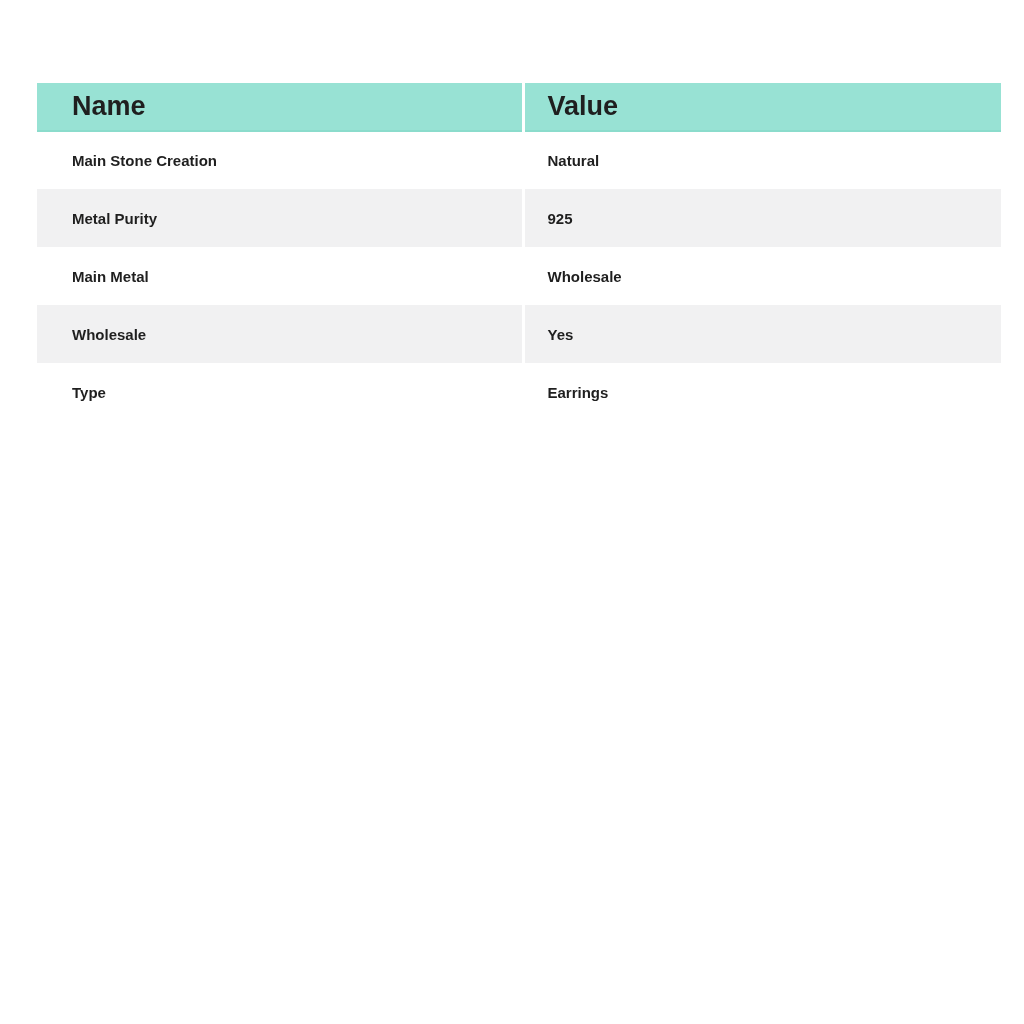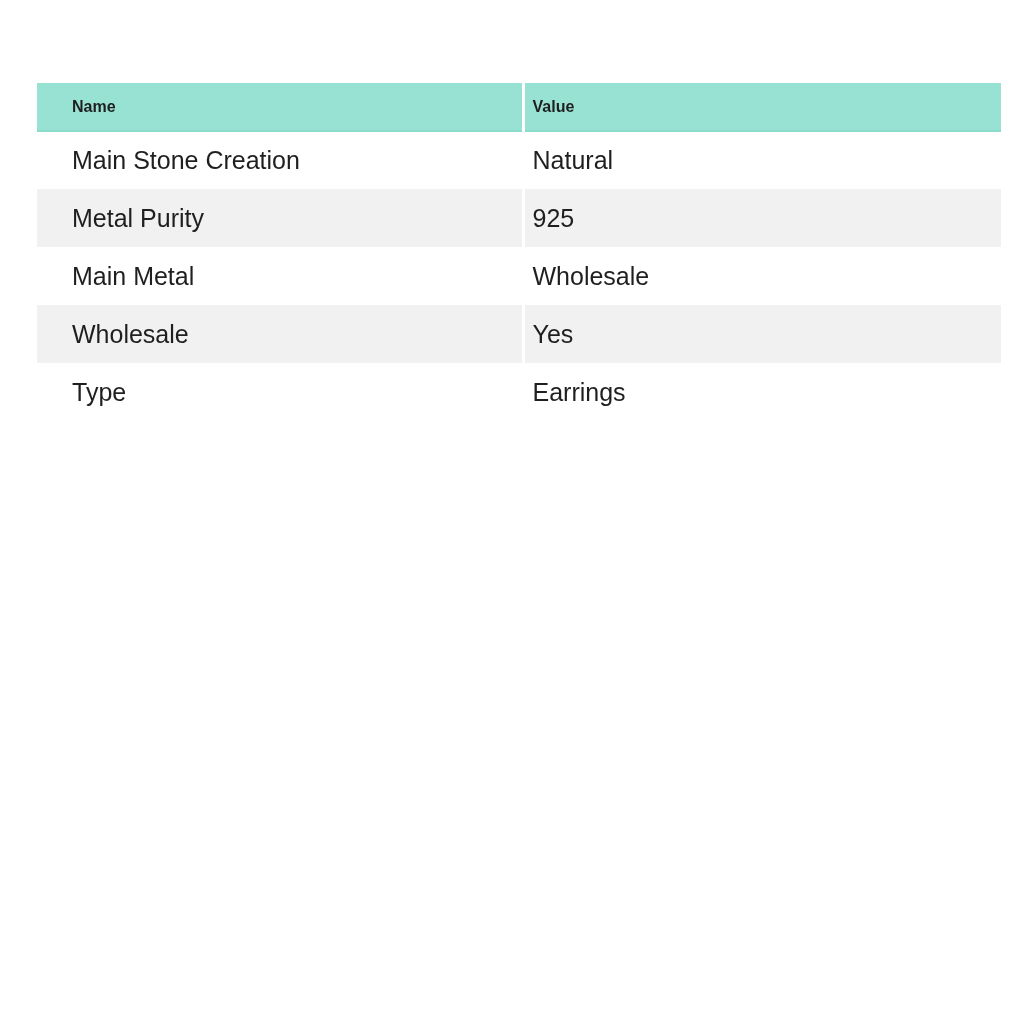--- a/index.html
+++ b/index.html
@@ -24,36 +24,36 @@
     top: 83px;
     width: 964px;
     border-collapse: collapse;
     color: var(--text-color);
   }
   .attr-table th {
     background: var(--header-bg);
     height: 48px;
     text-align: left;
     vertical-align: middle;
-    font-size: 16px;
+    font-size: 27px;
     font-weight: 600;
     padding: 0 10px 0 35px;
     border-bottom: 2px solid var(--header-border);
   }
   .attr-table th:first-child { width: 486px; }
   .attr-table th + th,
   .attr-table td + td {
     border-left: 3px solid var(--divider);
-    padding-left: 8px;
+    padding-left: 23px;
   }
   .attr-table td {
     height: 58px;
     vertical-align: middle;
-    font-size: 25px;
-    font-weight: 400;
+    font-size: 15px;
+    font-weight: 700;
     padding: 0 10px 0 35px;
     background: var(--row-bg);
   }
   .attr-table tbody tr:nth-child(even) td {
     background: var(--row-alt-bg);
   }
 </style>
 </head>
 <body>
 

